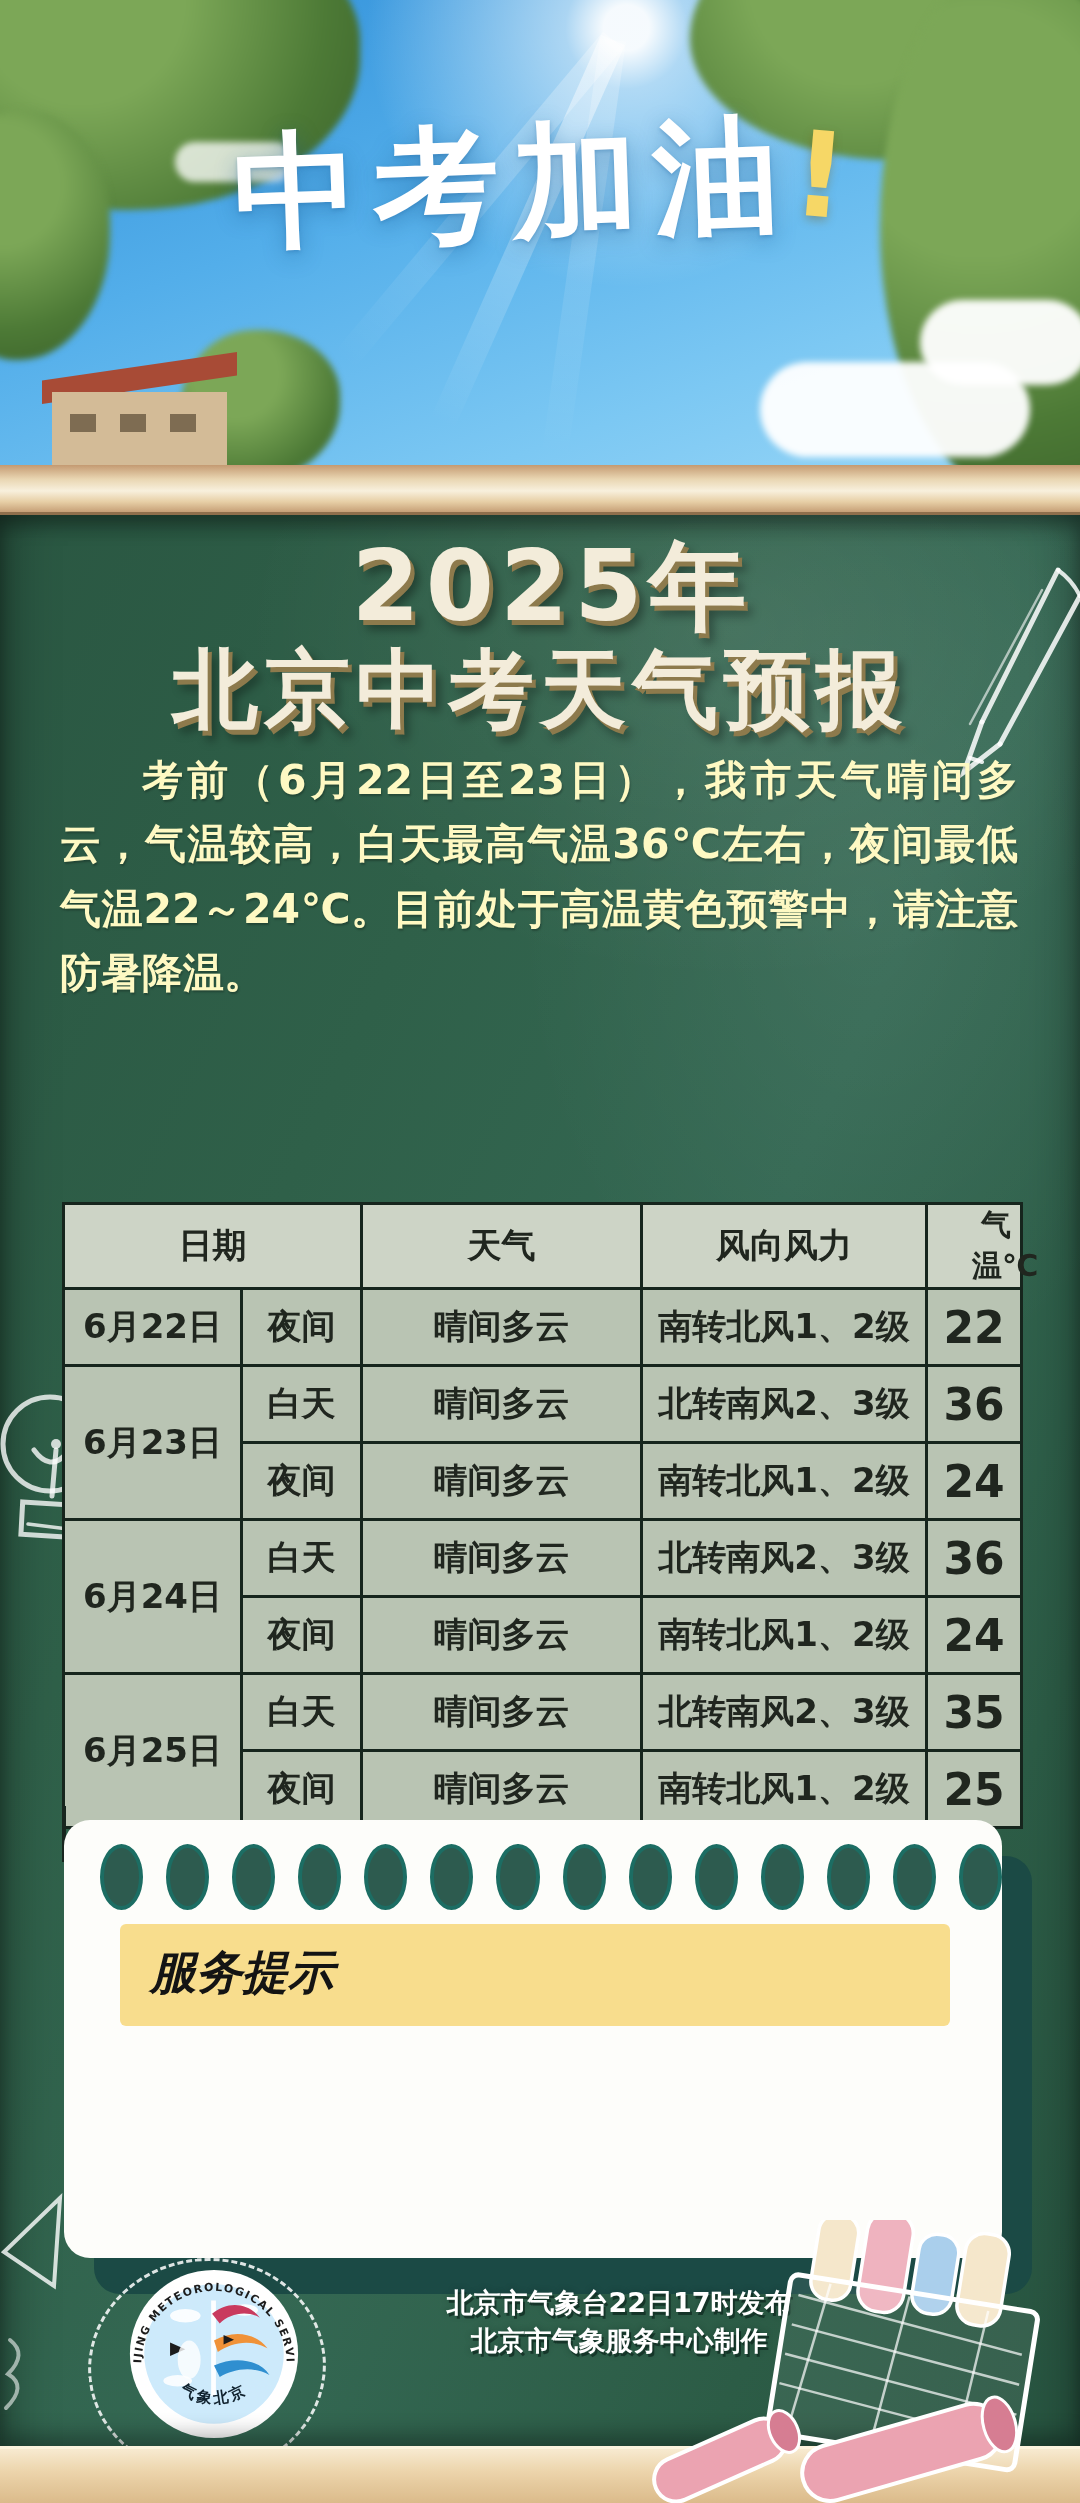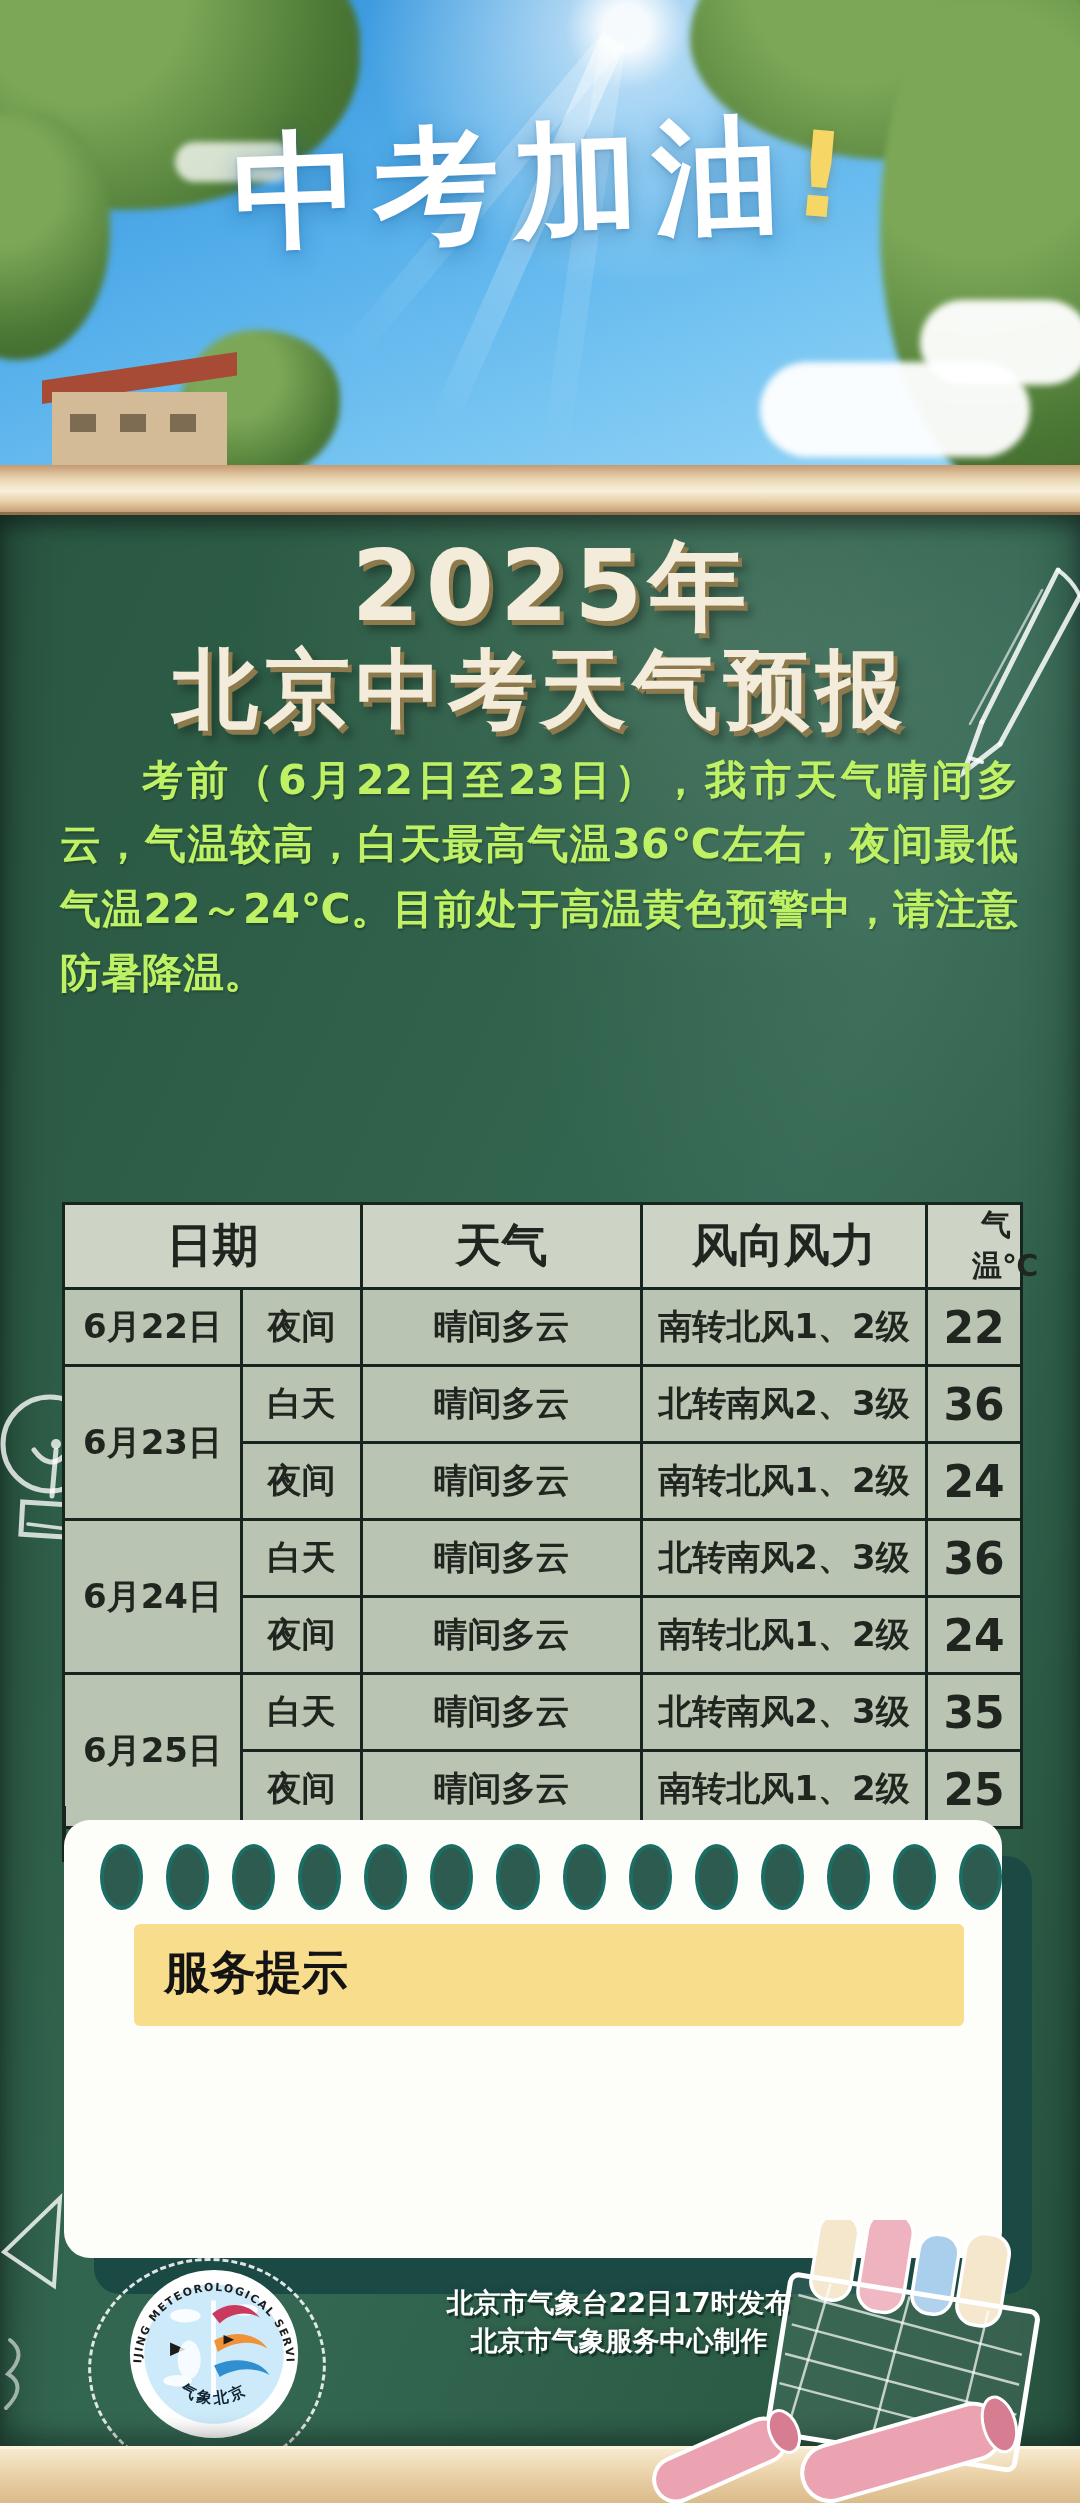--- a/index.html
+++ b/index.html
@@ -50,45 +50,45 @@
       linear-gradient(115deg,#2a5742 0%,#2f6049 30%,#346853 55%,#2c5c46 80%,#275440 100%);
     box-shadow:inset 0 14px 18px rgba(0,0,0,.35), inset 34px 0 50px -26px rgba(0,0,0,.35), inset -34px 0 50px -26px rgba(0,0,0,.3);
   }
   .sketch{position:absolute;z-index:2;}
   
   .title{position:absolute;left:0;width:1080px;text-align:center;color:var(--title-cream);
     font-weight:bold;letter-spacing:6px;z-index:3;
     text-shadow:4px 5px 0 var(--title-shadow), 8px 10px 10px rgba(0,0,0,.35);}
   #title-year{top:522px;font-size:98px;padding-left:12px;}
   #title-main{top:632px;font-size:86px;}
-  .para{position:absolute;left:60px;width:958px;margin:0;color:#bef264;
+  .para{position:absolute;left:60px;width:958px;margin:0;color:#fef9c3;
     font-size:41px;font-weight:bold;line-height:1.57;text-align:justify;
     text-indent:2em;z-index:3;text-shadow:1px 2px 2px rgba(0,0,0,.25);}
   #para1{top:748px;}
   #para2{top:1004px;}
   
   #wx-table{position:absolute;left:62px;top:1202px;width:958px;border-collapse:collapse;
     z-index:3;table-layout:fixed;}
   #wx-table th,#wx-table td{border:3px solid var(--table-border);text-align:center;
     vertical-align:middle;color:#20261f;font-weight:bold;padding:0;}
-  #wx-table th{height:56px;background:var(--table-header-bg);font-size:46px;}
+  #wx-table th{height:56px;background:var(--table-header-bg);font-size:34px;}
   #wx-table td{height:74px;background:var(--table-cell-bg);font-size:34px;}
   #wx-table .temp{font-size:44px;}
   .col-date{width:178px;} .col-period{width:120px;} .col-weather{width:280px;}
   .col-wind{width:285px;} .col-temp{width:95px;}
   #table-stub{position:absolute;left:62px;top:1806px;width:4px;height:56px;background:#18261f;z-index:3;}
   
   #card-shadow{position:absolute;left:94px;top:1856px;width:938px;height:438px;
     background:var(--card-shadow);border-radius:26px;z-index:3;}
   #card{position:absolute;left:64px;top:1820px;width:938px;height:438px;
     background:#fdfdfa;border-radius:26px;z-index:4;}
   #holes{display:flex;gap:23px;padding:24px 0 0 36px;}
   .oval{width:40px;height:58px;background:#2d5b4f;border:4px solid #1c6d63;border-radius:50%;}
-  #tipbox{position:absolute;left:70px;top:104px;width:770px;background:var(--tip-bg);
-    border-radius:6px;padding:18px 30px 22px 30px;}
+  #tipbox{position:absolute;left:56px;top:104px;width:770px;background:var(--tip-bg);
+    border-radius:6px;padding:18px 30px 22px 30px;font-style:italic;}
   #tip-title{margin:0;font-size:46px;font-weight:bold;color:#141414;}
   #tip-body{margin:10px 0 0 0;font-size:37px;font-weight:bold;color:#141414;
     line-height:1.46;text-align:justify;}
   
   #dashed-ring{position:absolute;left:88px;top:2258px;width:232px;height:212px;
     border:3px dashed rgba(255,255,255,.85);border-radius:50%;transform:rotate(-6deg);z-index:4;}
   #logo{position:absolute;left:128px;top:2268px;z-index:5;}
   #footer-text{position:absolute;left:309px;top:2284px;width:620px;text-align:center;
     color:#fff;font-size:27px;font-weight:bold;line-height:1.42;z-index:5;
     text-shadow:2px 3px 0 rgba(8,30,24,.6), 0 0 6px rgba(8,30,24,.35);}

